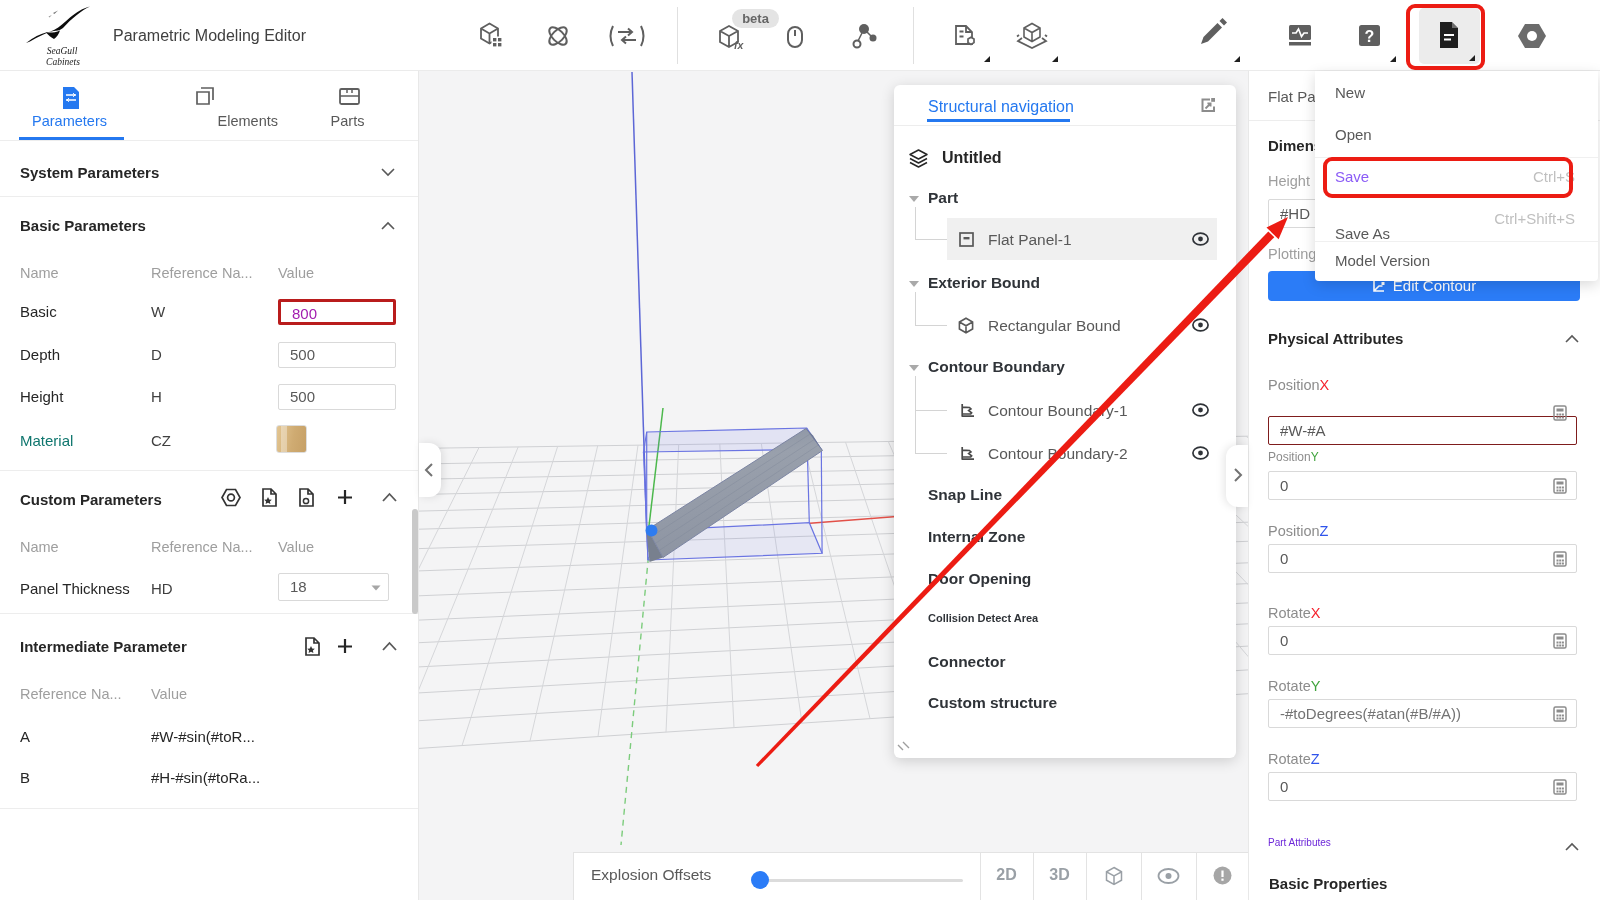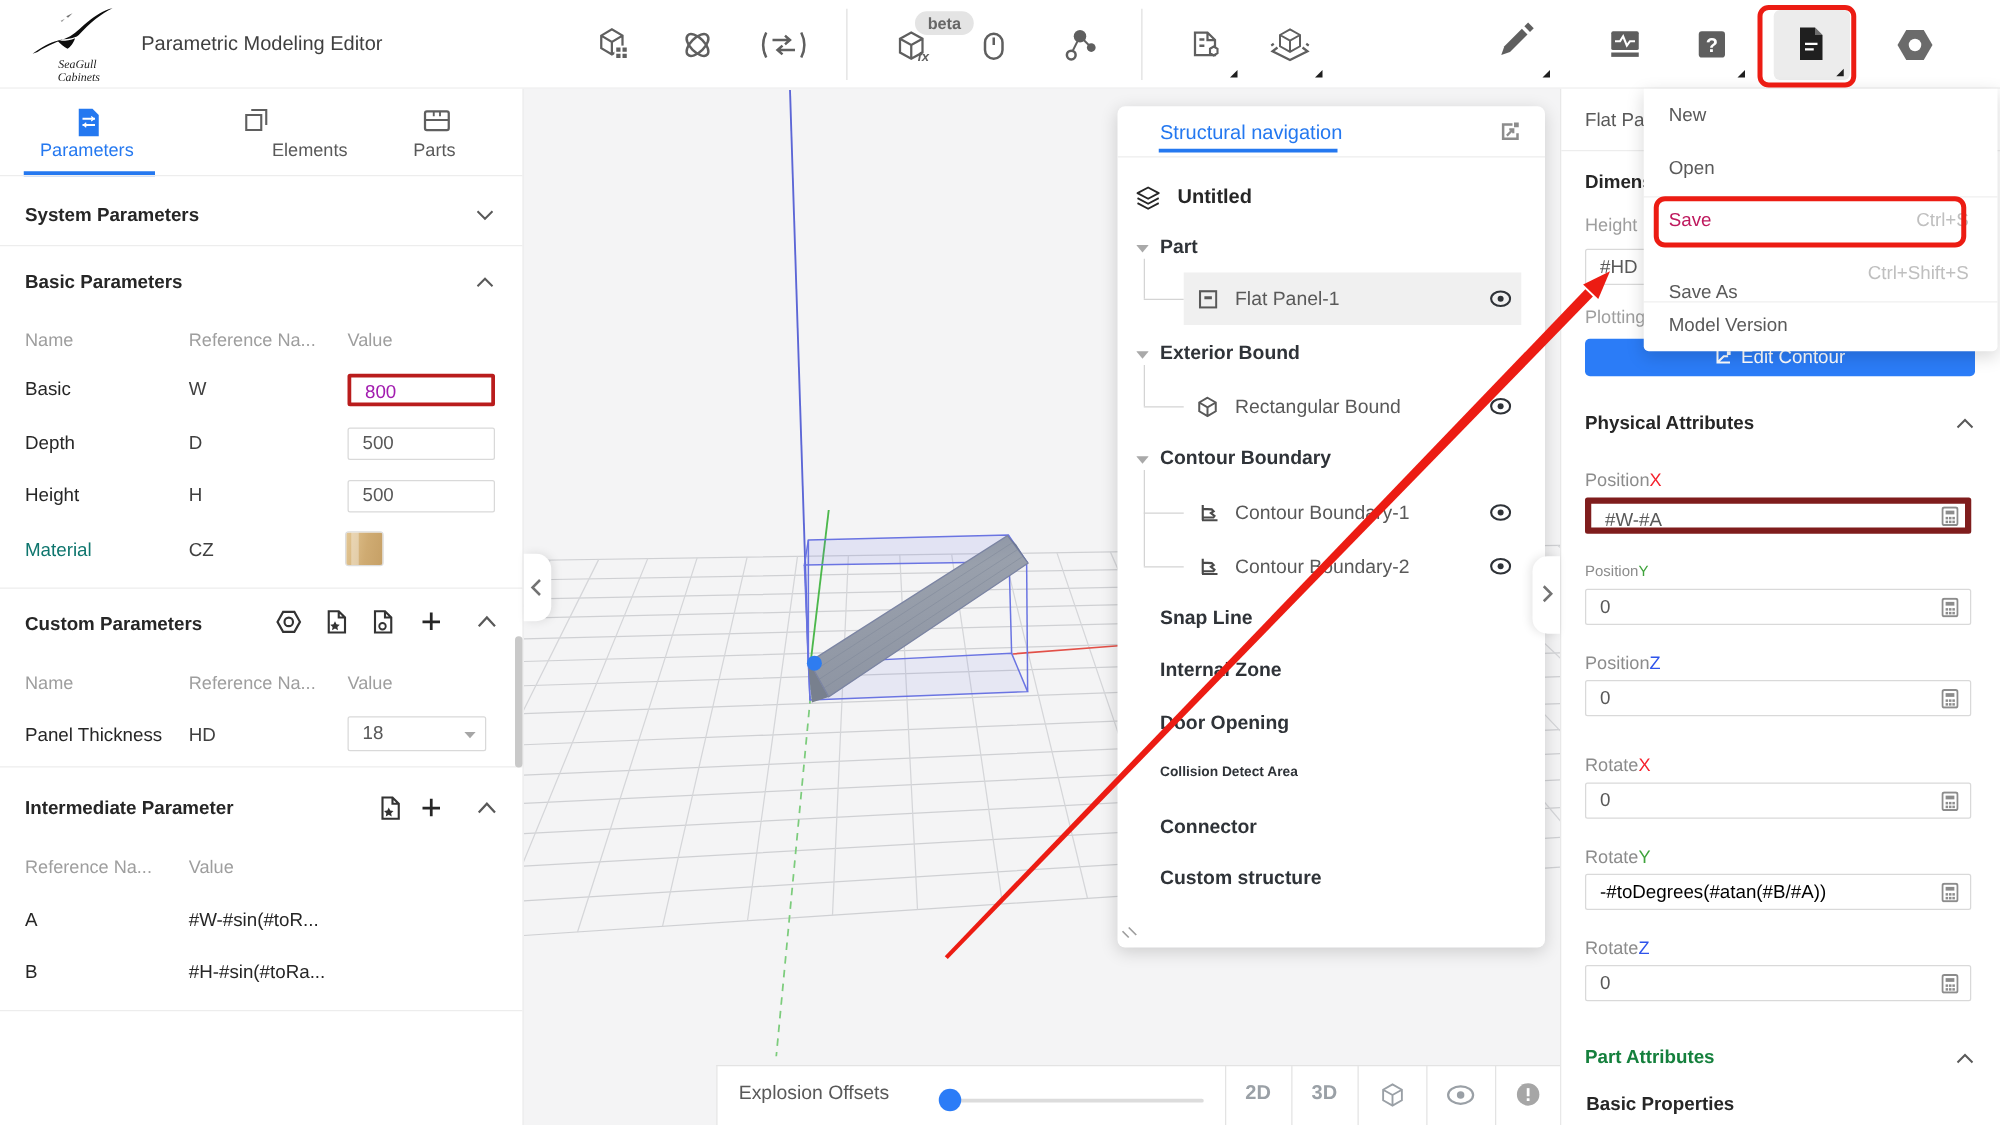--- a/index.html
+++ b/index.html
@@ -348,21 +348,21 @@
 <svg style="vertical-align:-2px;margin-right:7px" width="14" height="13" viewBox="0 0 14 13">
       <path d="M2 1 V11 H12 M2.2 10.8 L7 6 h3.5" stroke="#fff" stroke-width="1.6" fill="none"></path>
       <rect x="9.5" y="2" width="3" height="3" fill="#fff"></rect>
     </svg>Edit Contour</div>
 
 <div class="abs sec" style="left:1268px;top:330px">Physical Attributes</div>
 <svg class="abs" style="left:1564px;top:333px" width="16" height="12">
     <path d="M2 9 l6 -6 6 6" stroke="#595959" stroke-width="1.6" fill="none"></path>
   </svg>
 <div class="abs" style="left:1268px;top:377px;font-size:14.5px"><span style="color:#8c8c8c">Position</span><span style="color:#f5222d">X</span></div>
-<div class="abs" style="left:1268px;top:398px;width:309px;height:29px;border:5px solid #7f1d1d;border-radius:2px;font-size:15px;color:#595959;line-height:27px;padding-left:11px">#W-#A</div>
+<div class="abs" style="left:1268px;top:416px;width:309px;height:29px;border:1px solid #7f1d1d;border-radius:2px;font-size:15px;color:#595959;line-height:27px;padding-left:11px">#W-#A</div>
 <svg class="abs" style="left:1553px;top:405px" width="14" height="16" viewBox="0 0 14 16">
  <rect x="1" y="1" width="12" height="14" rx="1.5" stroke="#8c8c8c" stroke-width="1.5" fill="none"></rect>
  <rect x="3.5" y="3.5" width="7" height="3" fill="#8c8c8c"></rect>
  <g fill="#8c8c8c">
       <rect x="3.5" y="8.5" width="2" height="2"></rect>
       <rect x="6.2" y="8.5" width="2" height="2"></rect>
       <rect x="8.9" y="8.5" width="2" height="2"></rect>
  <rect x="3.5" y="11.5" width="2" height="2"></rect>
       <rect x="6.2" y="11.5" width="2" height="2"></rect>
       <rect x="8.9" y="11.5" width="2" height="2"></rect>
@@ -404,21 +404,21 @@
  <g fill="#8c8c8c">
       <rect x="3.5" y="8.5" width="2" height="2"></rect>
       <rect x="6.2" y="8.5" width="2" height="2"></rect>
       <rect x="8.9" y="8.5" width="2" height="2"></rect>
  <rect x="3.5" y="11.5" width="2" height="2"></rect>
       <rect x="6.2" y="11.5" width="2" height="2"></rect>
       <rect x="8.9" y="11.5" width="2" height="2"></rect>
     </g>
 </svg>
 <div class="abs" style="left:1268px;top:678px;font-size:14.5px"><span style="color:#8c8c8c">Rotate</span><span style="color:#3fa33c">Y</span></div>
-<div class="abs" style="left:1268px;top:699px;width:309px;height:29px;border:1px solid #d9d9d9;border-radius:2px;font-size:15px;color:#000000;line-height:27px;padding-left:11px">-#toDegrees(#atan(#B/#A))</div>
+<div class="abs" style="left:1268px;top:699px;width:309px;height:29px;border:1px solid #d9d9d9;border-radius:2px;font-size:15px;color:#737373;line-height:27px;padding-left:11px">-#toDegrees(#atan(#B/#A))</div>
 <svg class="abs" style="left:1553px;top:706px" width="14" height="16" viewBox="0 0 14 16">
  <rect x="1" y="1" width="12" height="14" rx="1.5" stroke="#8c8c8c" stroke-width="1.5" fill="none"></rect>
  <rect x="3.5" y="3.5" width="7" height="3" fill="#8c8c8c"></rect>
  <g fill="#8c8c8c">
       <rect x="3.5" y="8.5" width="2" height="2"></rect>
       <rect x="6.2" y="8.5" width="2" height="2"></rect>
       <rect x="8.9" y="8.5" width="2" height="2"></rect>
  <rect x="3.5" y="11.5" width="2" height="2"></rect>
       <rect x="6.2" y="11.5" width="2" height="2"></rect>
       <rect x="8.9" y="11.5" width="2" height="2"></rect>
@@ -432,31 +432,31 @@
  <g fill="#8c8c8c">
       <rect x="3.5" y="8.5" width="2" height="2"></rect>
       <rect x="6.2" y="8.5" width="2" height="2"></rect>
       <rect x="8.9" y="8.5" width="2" height="2"></rect>
  <rect x="3.5" y="11.5" width="2" height="2"></rect>
       <rect x="6.2" y="11.5" width="2" height="2"></rect>
       <rect x="8.9" y="11.5" width="2" height="2"></rect>
     </g>
 </svg>
 
-<div class="abs" style="left:1268px;top:837px;font-size:15px;font-weight:700;color:#15803d">Part Attributes</div>
+<div class="abs" style="left:1268px;top:837px;font-size:10px;font-weight:400;color:#6d28d9">Part Attributes</div>
 <svg class="abs" style="left:1564px;top:841px" width="16" height="12">
     <path d="M2 9 l6 -6 6 6" stroke="#595959" stroke-width="1.6" fill="none"></path>
   </svg>
 <div class="abs" style="left:1269px;top:875px;font-size:15px;font-weight:700;color:#262626">Basic Properties</div>
 
 <div class="abs" style="left:1315px;top:71px;width:283px;height:210px;background:#fff;border-radius:0 0 4px 4px;box-shadow:0 4px 14px rgba(0,0,0,0.15)"></div>
 <div class="abs" style="left:1335px;top:84px;font-size:15px;color:#595959">New</div>
 <div class="abs" style="left:1335px;top:126px;font-size:15px;color:#595959">Open</div>
 <div class="abs" style="left:1315px;top:157px;width:283px;height:1px;background:#f0f0f0"></div>
-<div class="abs" style="left:1335px;top:168px;font-size:15px;color:#be185d">Save</div>
+<div class="abs" style="left:1335px;top:168px;font-size:15px;color:#8b5cf6">Save</div>
 <div class="abs" style="left:1505px;top:168px;width:70px;text-align:right;font-size:15px;color:#bfbfbf">Ctrl+S</div>
 <div class="abs" style="left:1335px;top:225px;font-size:15px;color:#595959">Save As</div>
 <div class="abs" style="left:1460px;top:210px;width:115px;text-align:right;font-size:15px;color:#bfbfbf">Ctrl+Shift+S</div>
 <div class="abs" style="left:1315px;top:241px;width:283px;height:1px;background:#f0f0f0"></div>
 <div class="abs" style="left:1335px;top:252px;font-size:15px;color:#595959">Model Version</div>
 
 <div class="abs" style="left:419px;top:443px;width:22px;height:54px;background:#fff;border-radius:0 12px 12px 0;box-shadow:2px 0 8px rgba(0,0,0,0.10)"></div>
 <svg class="abs" style="left:423px;top:462px" width="12" height="16">
     <path d="M9 2 L3 8 L9 14" stroke="#737373" stroke-width="2" fill="none"></path>
   </svg>

